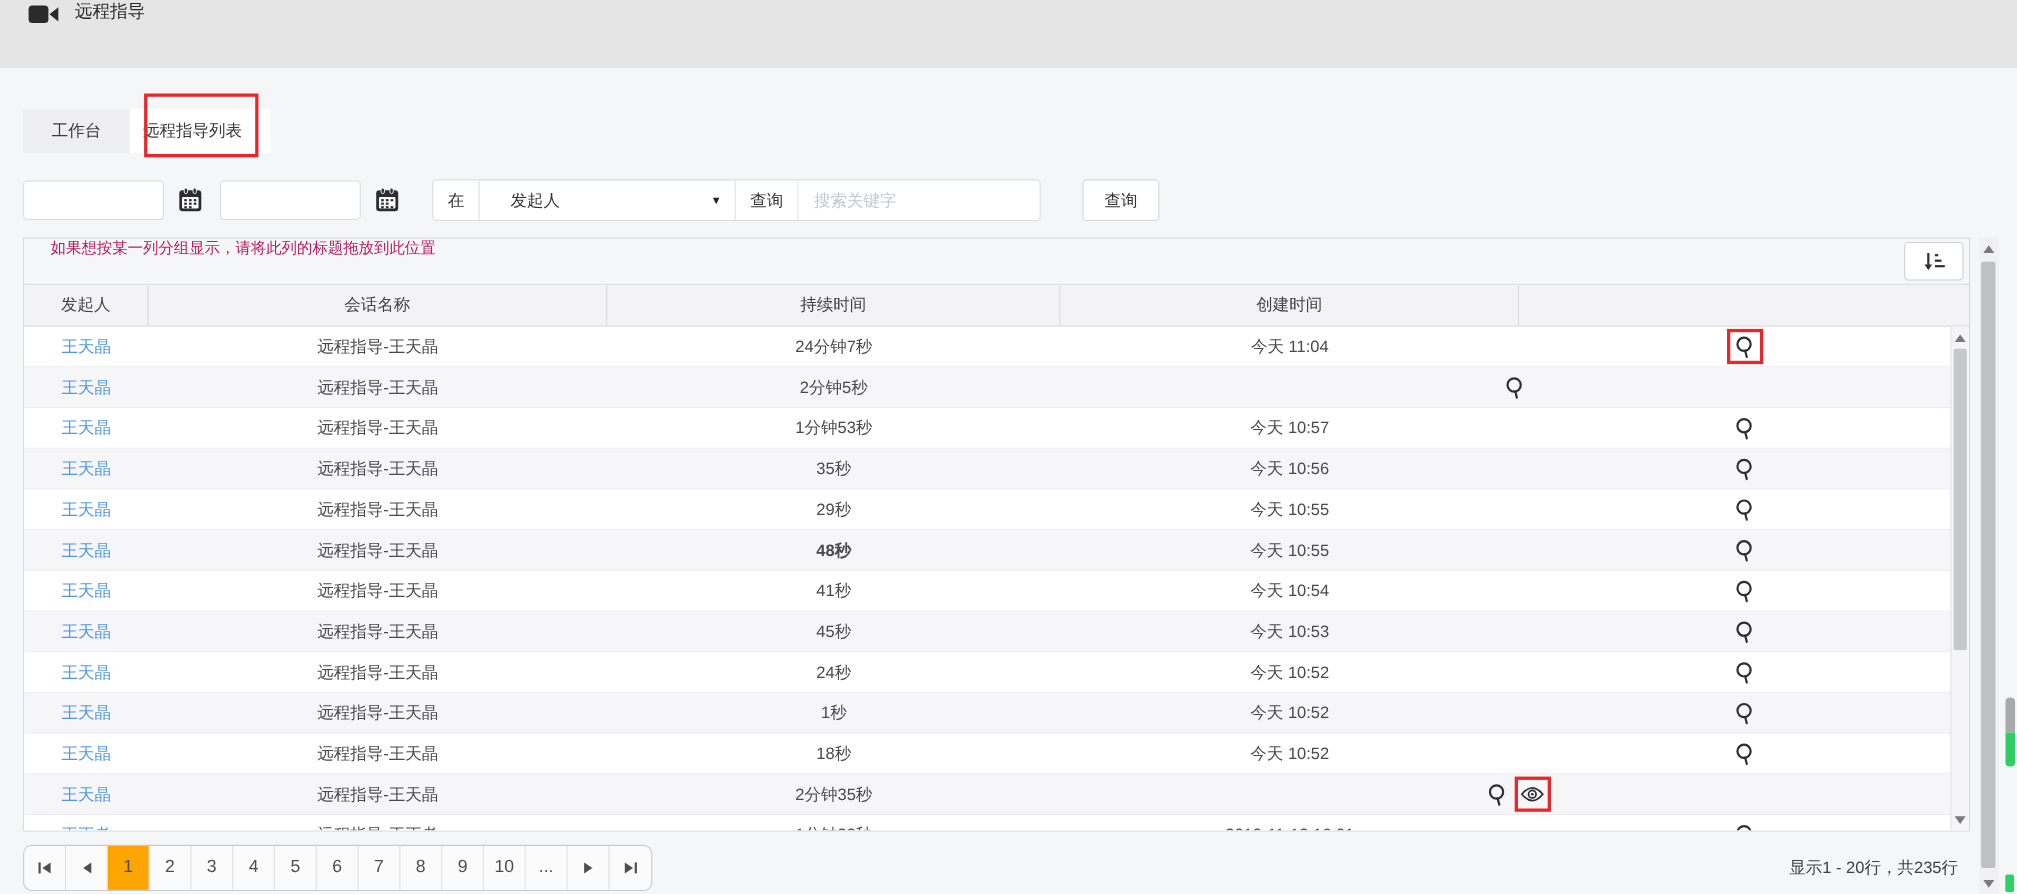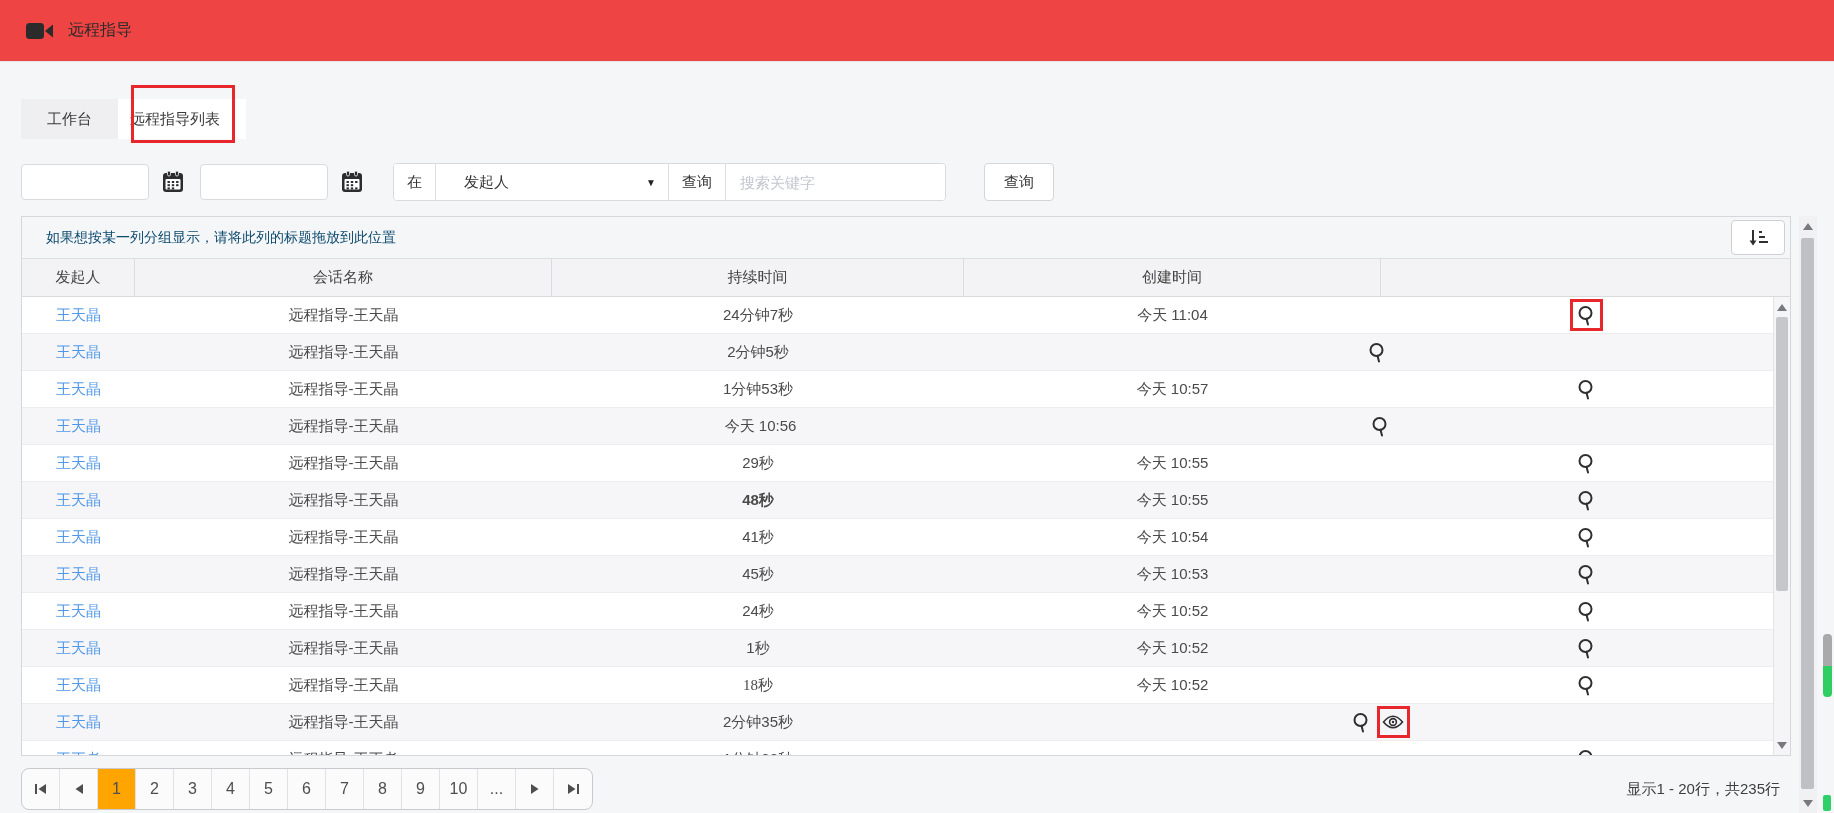--- a/index.html
+++ b/index.html
@@ -5,22 +5,22 @@
   * { box-sizing: border-box; }
   html,body { margin:0; padding:0; }
   body {
     width:1834px; height:813px; position:relative; overflow:hidden;
     font-family:"Liberation Sans","DejaVu Sans",sans-serif;
     background:#fff; color:#333;
   }
 
   
   .app-header {
-    height:62px; background:#ef4444; border-bottom:1px solid #e4e5e9;
-    display:flex; align-items:center; padding-left:25px; gap:13px;
+    height:62px; background:#e5e5e5; border-bottom:1px solid #e4e5e9;
+    display:flex; padding-left:25px; gap:13px;
   }
   .app-title { font-size:16px; color:#2b2b2b; }
 
   
   .page { position:absolute; top:62px; left:0; right:0; bottom:0; background:#f5f6f8; }
 
   
   .tabs { position:absolute; left:21px; top:37px; display:flex; }
   .tab {
     height:40px; padding:0 26px; display:flex; align-items:center;
@@ -59,21 +59,21 @@
     border-radius:4px; font-size:15px; color:#333; cursor:pointer;
   }
 
   
   .grid {
     position:absolute; left:21px; top:154px; width:1770px; height:540px;
     background:#fff; border:1px solid #d6d7da; overflow:hidden;
   }
   .hint-bar {
     height:42px; border-bottom:1px solid #dddee1; background:#f5f6f8;
-    display:flex; align-items:center; padding:0 24px; font-size:14px; color:#0c4a6e; position:relative;
+    display:flex; align-items:flex-start; padding:0 24px; font-size:14px; color:#be185d; position:relative;
   }
   .sort-btn {
     position:absolute; right:5px; top:3px; width:54px; height:35px;
     background:#fff; border:1px solid #cfd0d4; border-radius:4px; cursor:pointer;
     display:flex; align-items:center; justify-content:center;
   }
   .thead { display:flex; height:38px; background:#f3f3f5; border-bottom:1px solid #d9dadd; font-size:15px; color:#424242; }
   .th { display:flex; align-items:center; justify-content:center; border-right:1px solid #dcdce0; cursor:pointer; }
   .th:last-child { border-right:none; }
   .tbody { position:relative; height:458px; overflow:hidden; }
@@ -264,20 +264,21 @@
               <svg width="22" height="22" viewBox="0 0 22 22">
                 <circle cx="10.5" cy="9" r="6" fill="none" stroke="#2f2f31" stroke-width="2"></circle>
                 <line x1="11.5" y1="14.8" x2="13" y2="20.5" stroke="#2f2f31" stroke-width="2" stroke-linecap="round"></line>
               </svg>
             </button>
           </div>
         </div>
         <div class="tr alt">
           <div class="td link" style="width: 113px;">王天晶</div>
           <div class="td" style="width: 417px;">远程指导-王天晶</div>
+          <div class="td" style="width: 412px;">35秒</div>
           <div class="td" style="width: 417px;">今天 10:56</div>
           <div class="td actions" style="flex: 1 1 0%;">
             <button class="icon-btn">
               <svg width="22" height="22" viewBox="0 0 22 22">
                 <circle cx="10.5" cy="9" r="6" fill="none" stroke="#2f2f31" stroke-width="2"></circle>
                 <line x1="11.5" y1="14.8" x2="13" y2="20.5" stroke="#2f2f31" stroke-width="2" stroke-linecap="round"></line>
               </svg>
             </button>
           </div>
         </div>
@@ -361,21 +362,21 @@
               <svg width="22" height="22" viewBox="0 0 22 22">
                 <circle cx="10.5" cy="9" r="6" fill="none" stroke="#2f2f31" stroke-width="2"></circle>
                 <line x1="11.5" y1="14.8" x2="13" y2="20.5" stroke="#2f2f31" stroke-width="2" stroke-linecap="round"></line>
               </svg>
             </button>
           </div>
         </div>
         <div class="tr">
           <div class="td link" style="width: 113px;">王天晶</div>
           <div class="td" style="width: 417px;">远程指导-王天晶</div>
-          <div class="td" style="width: 412px; font-family: Liberation Serif, serif;">18秒</div>
+          <div class="td" style="width: 412px;">18秒</div>
           <div class="td" style="width: 417px;">今天 10:52</div>
           <div class="td actions" style="flex: 1 1 0%;">
             <button class="icon-btn">
               <svg width="22" height="22" viewBox="0 0 22 22">
                 <circle cx="10.5" cy="9" r="6" fill="none" stroke="#2f2f31" stroke-width="2"></circle>
                 <line x1="11.5" y1="14.8" x2="13" y2="20.5" stroke="#2f2f31" stroke-width="2" stroke-linecap="round"></line>
               </svg>
             </button>
           </div>
         </div>

